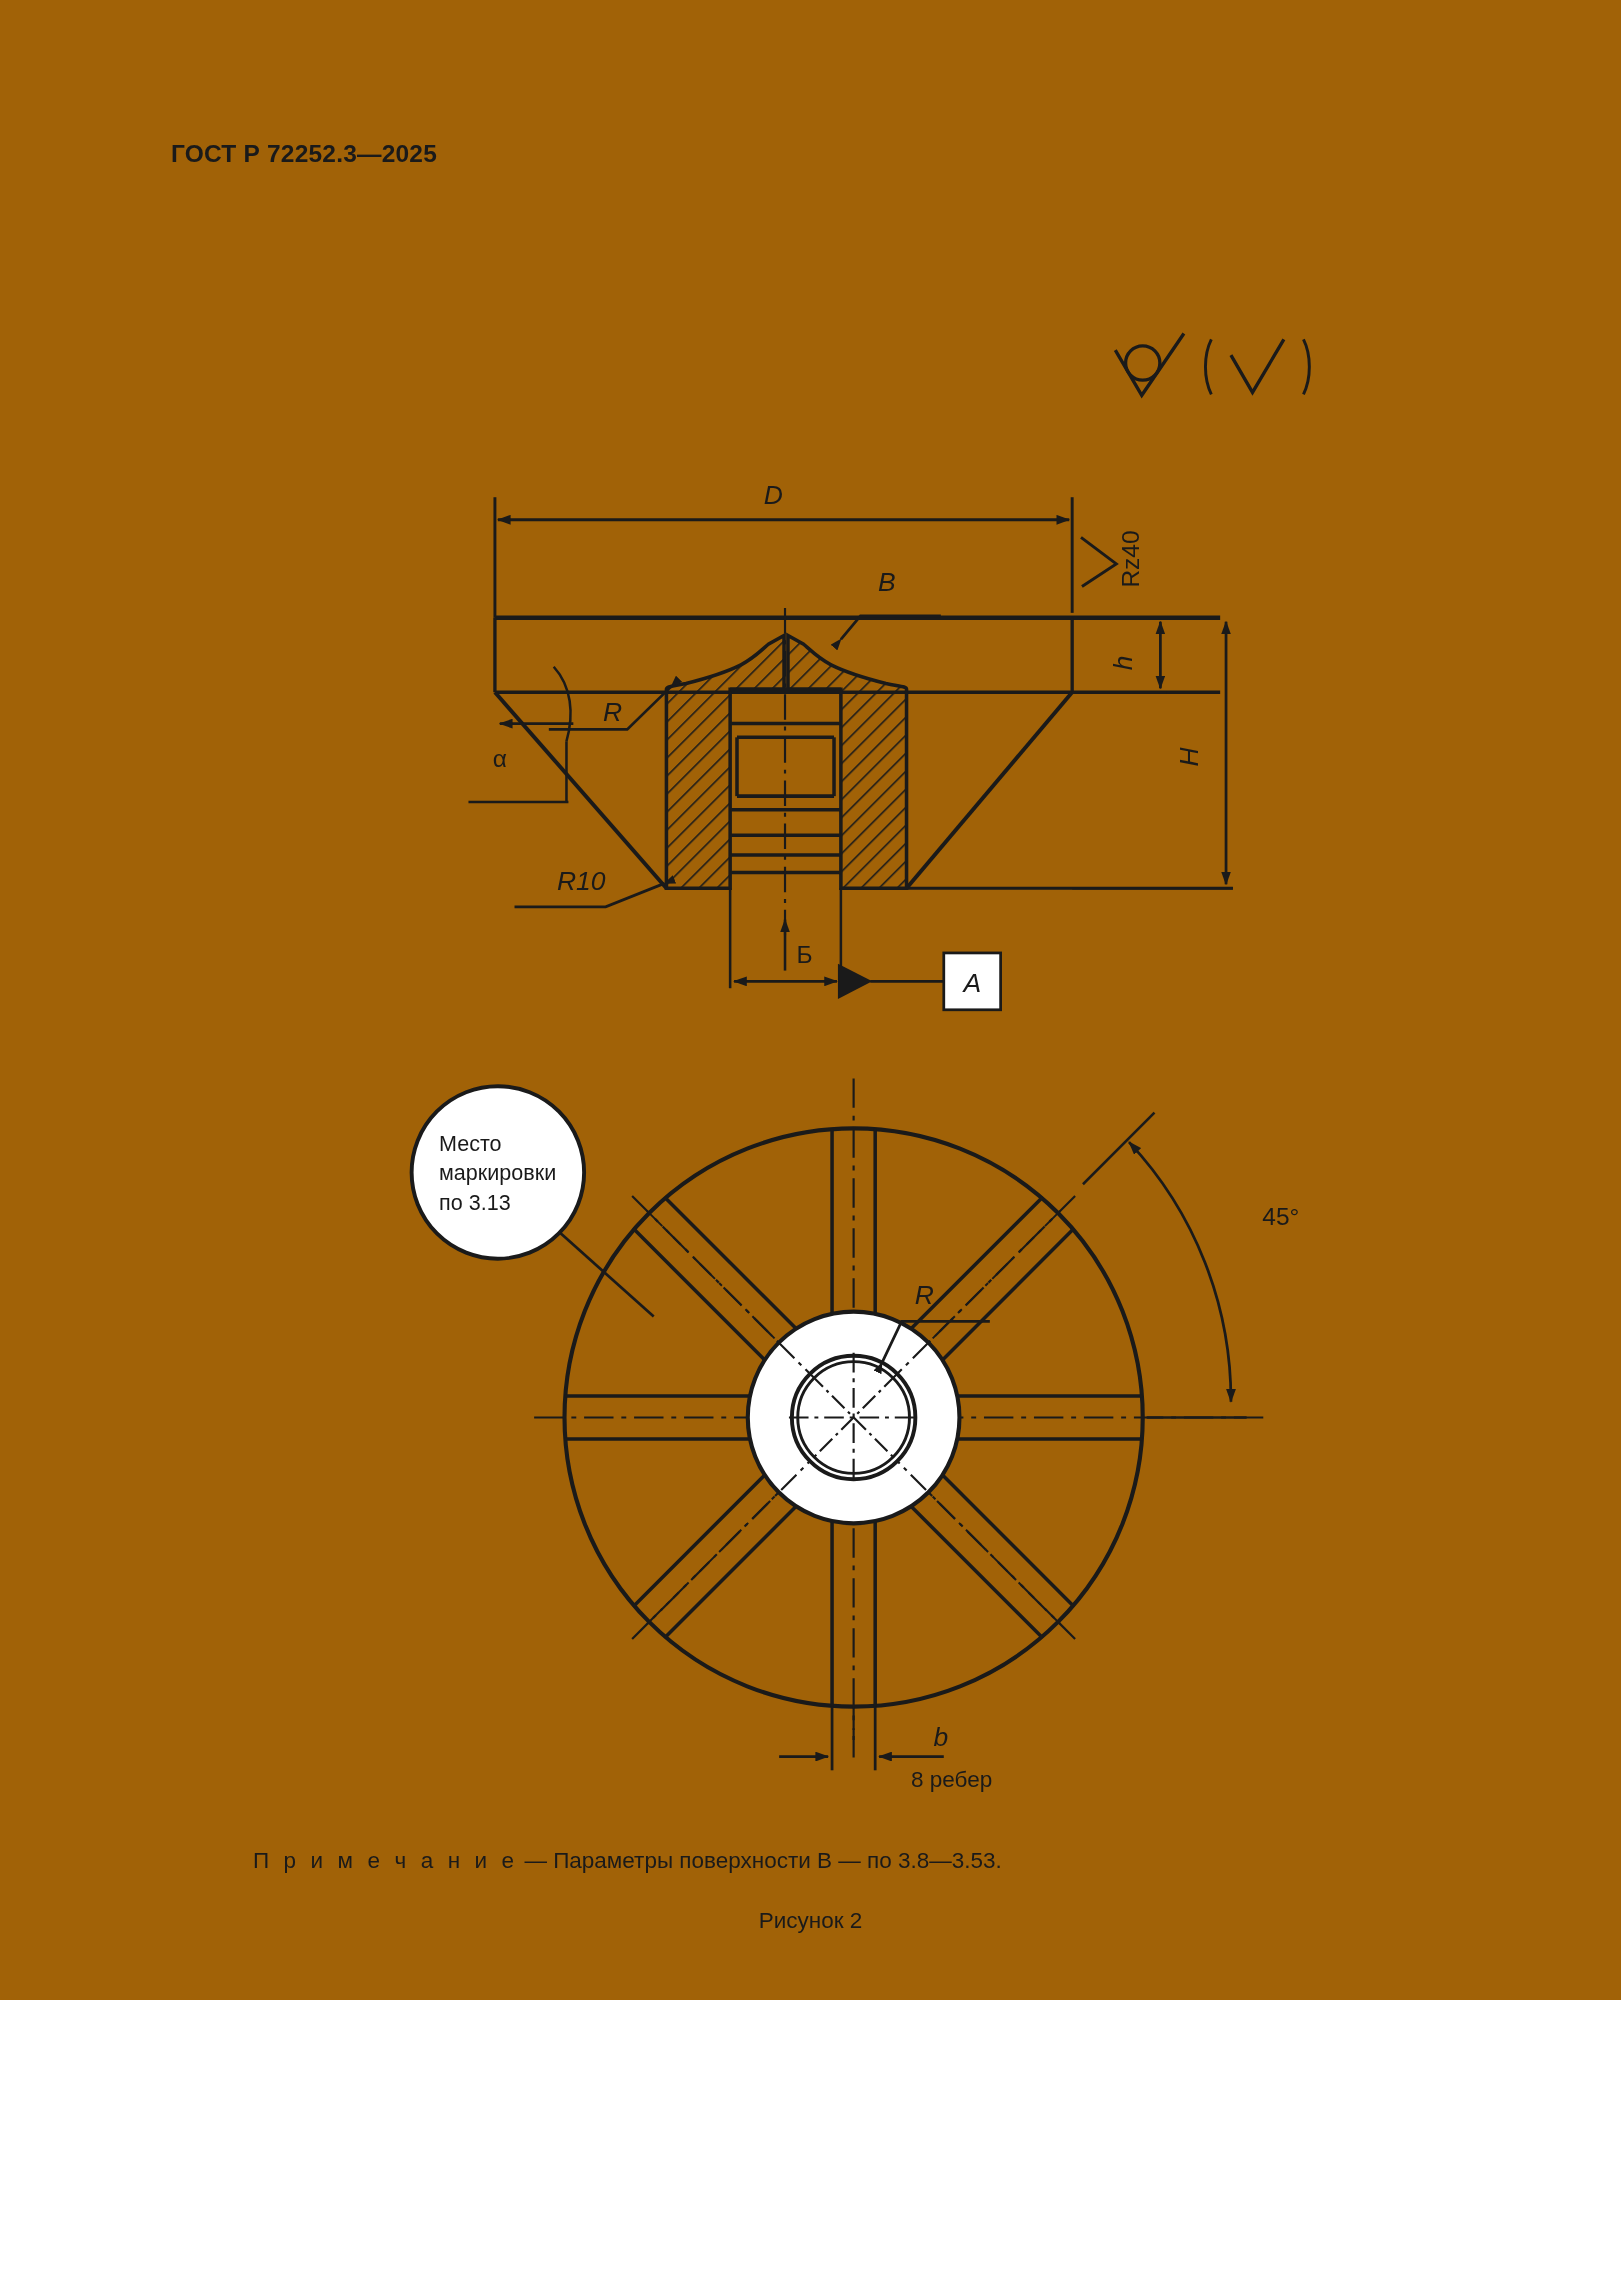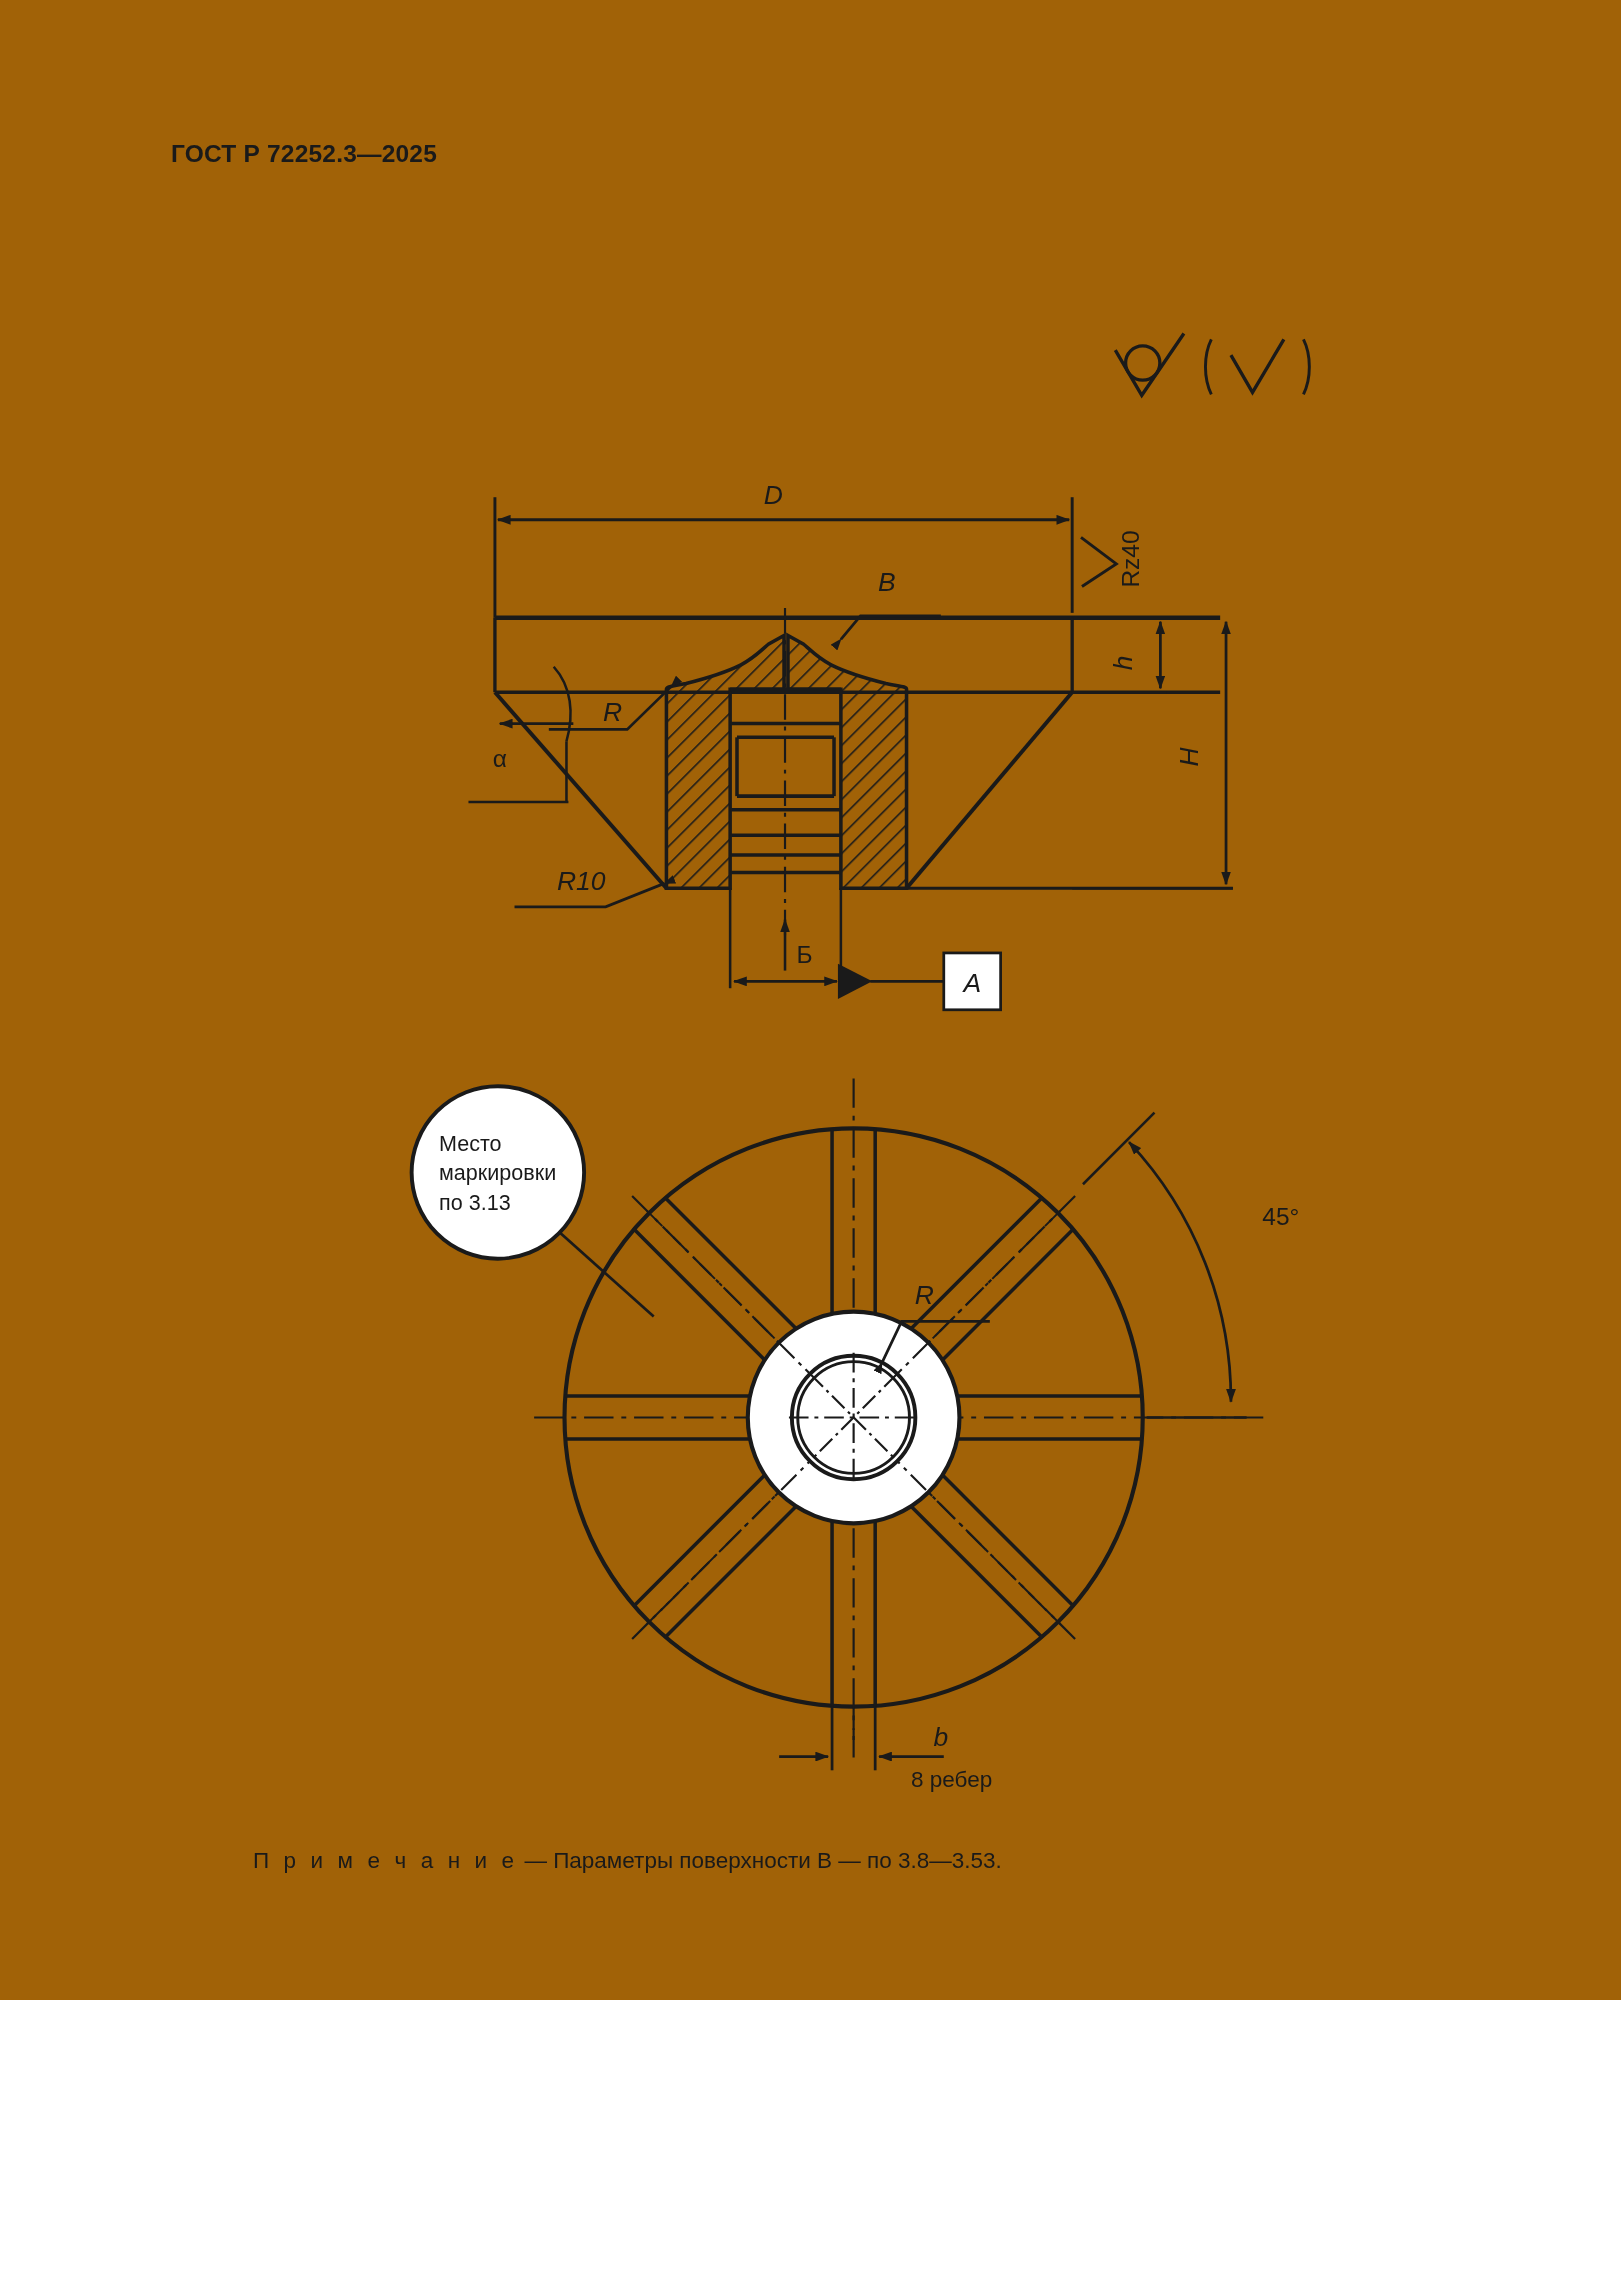--- a/index.html
+++ b/index.html
@@ -296,17 +296,18 @@
         <text class="lbl-italic" x="960" y="1781" text-anchor="middle">b</text>
         <text class="lbl-small" x="971" y="1823" text-anchor="middle">8 ребер</text>
       </g>
     </svg>
   </div>
 
   <div class="note">
     <span class="sp">П р и м е ч а н и е</span><span> — Параметры поверхности В — по 3.8—3.53.</span>
   </div>
 
+  <div class="caption">Рисунок 2</div>
 
   <div class="page-number">4</div>
 
 </div>
 
 
 </body></html>

